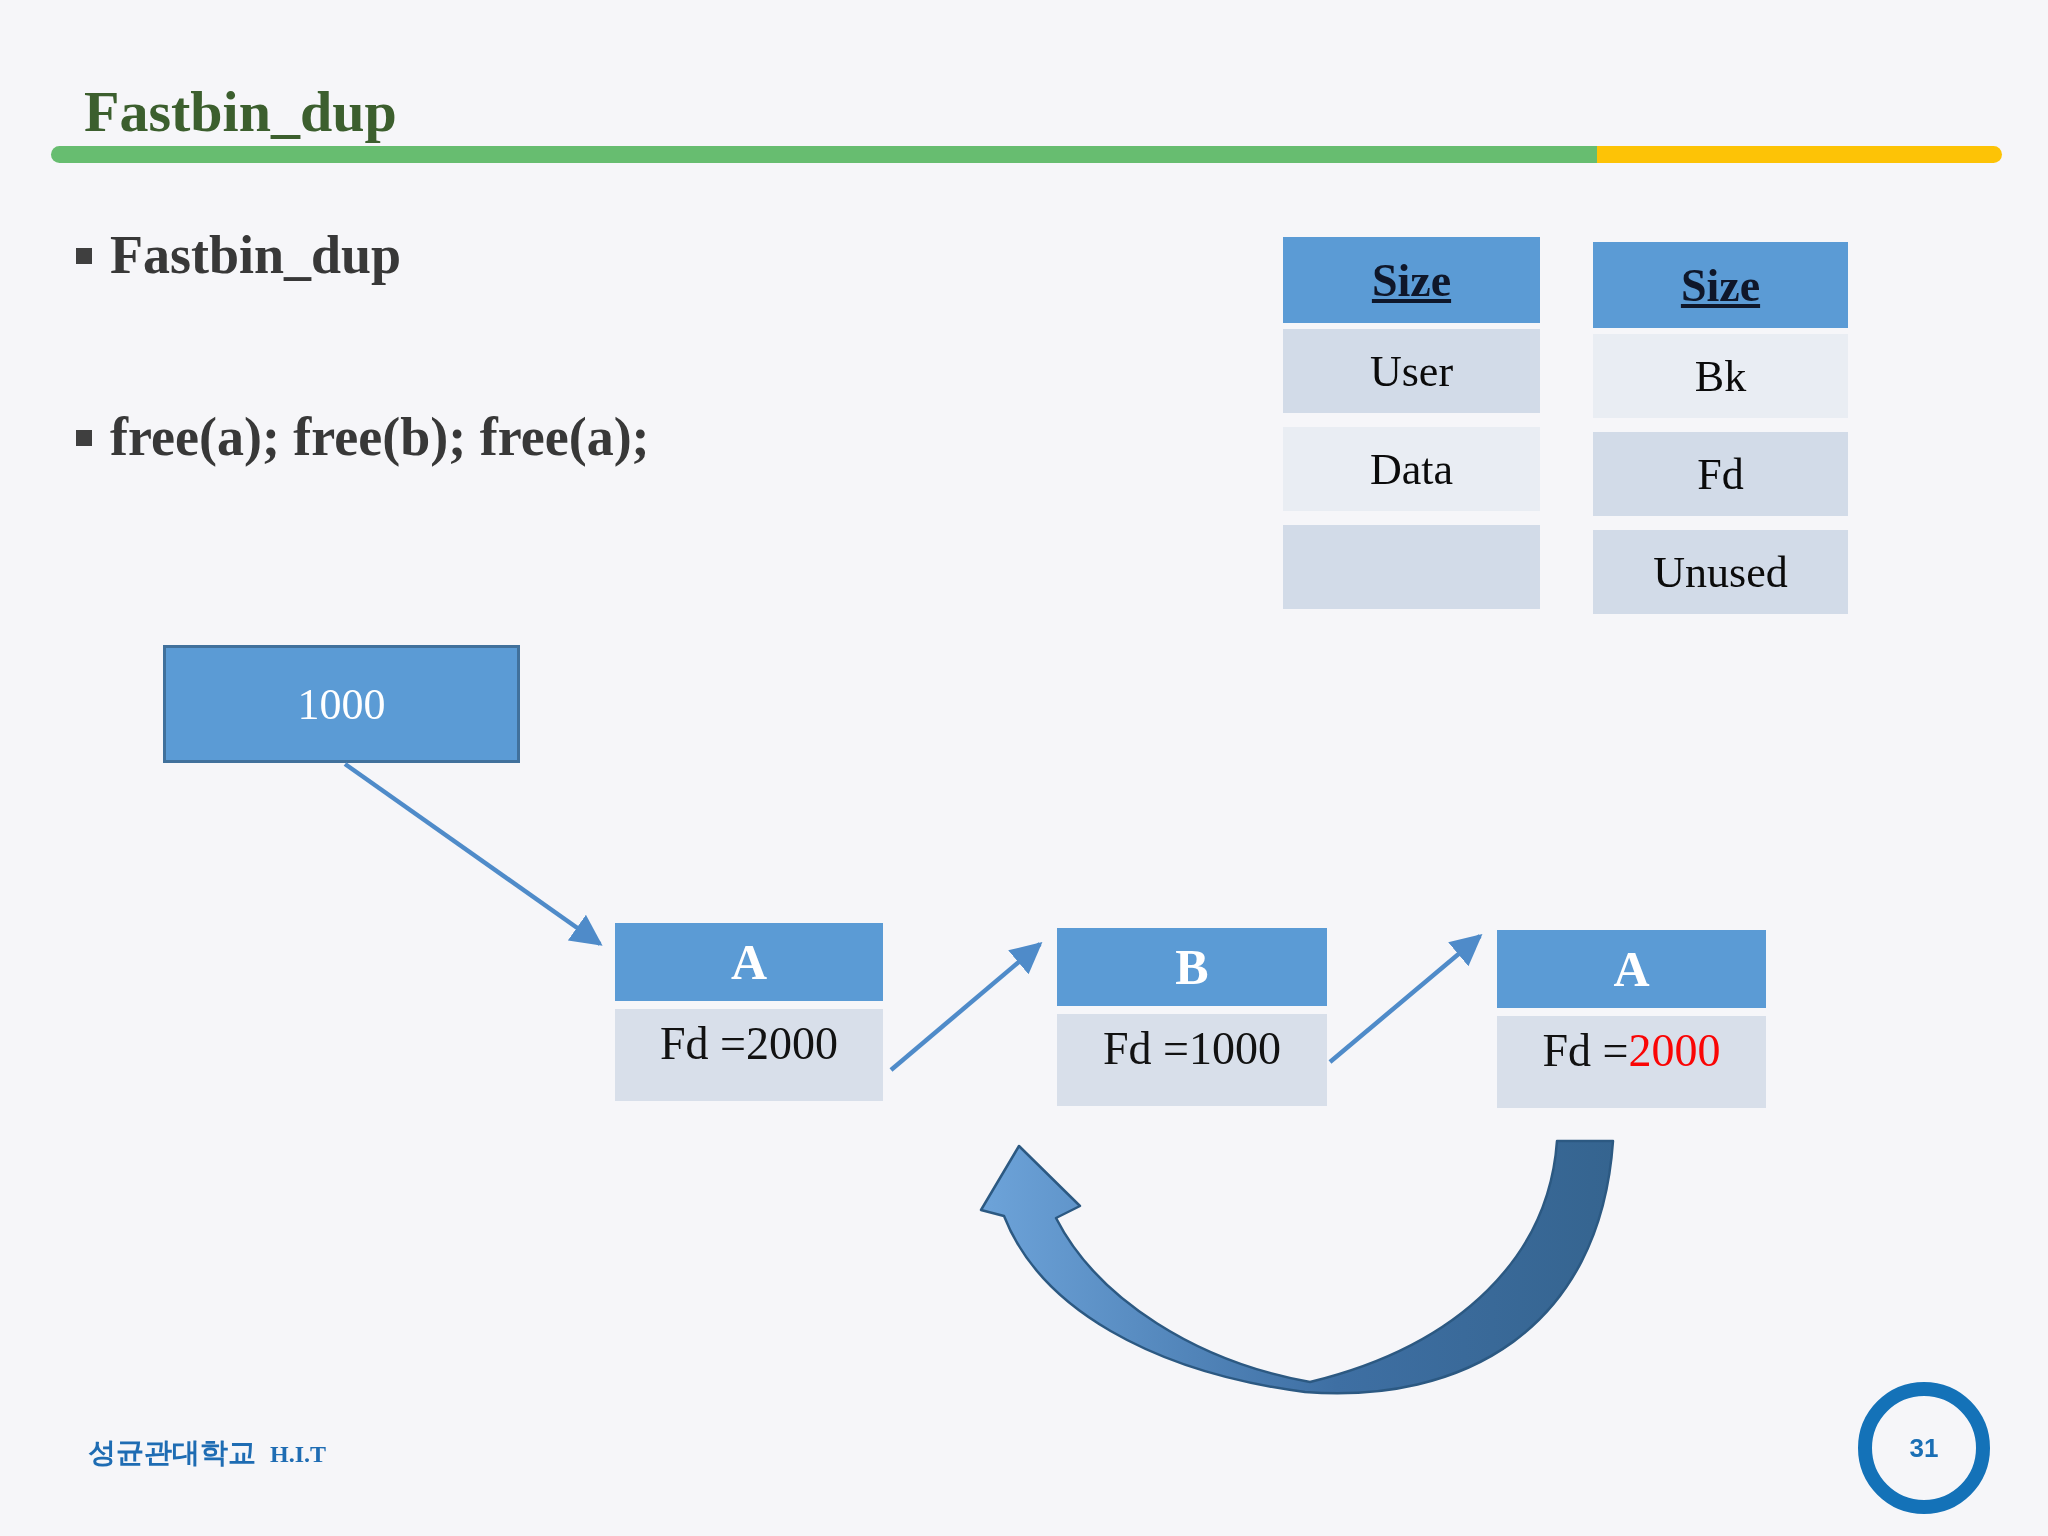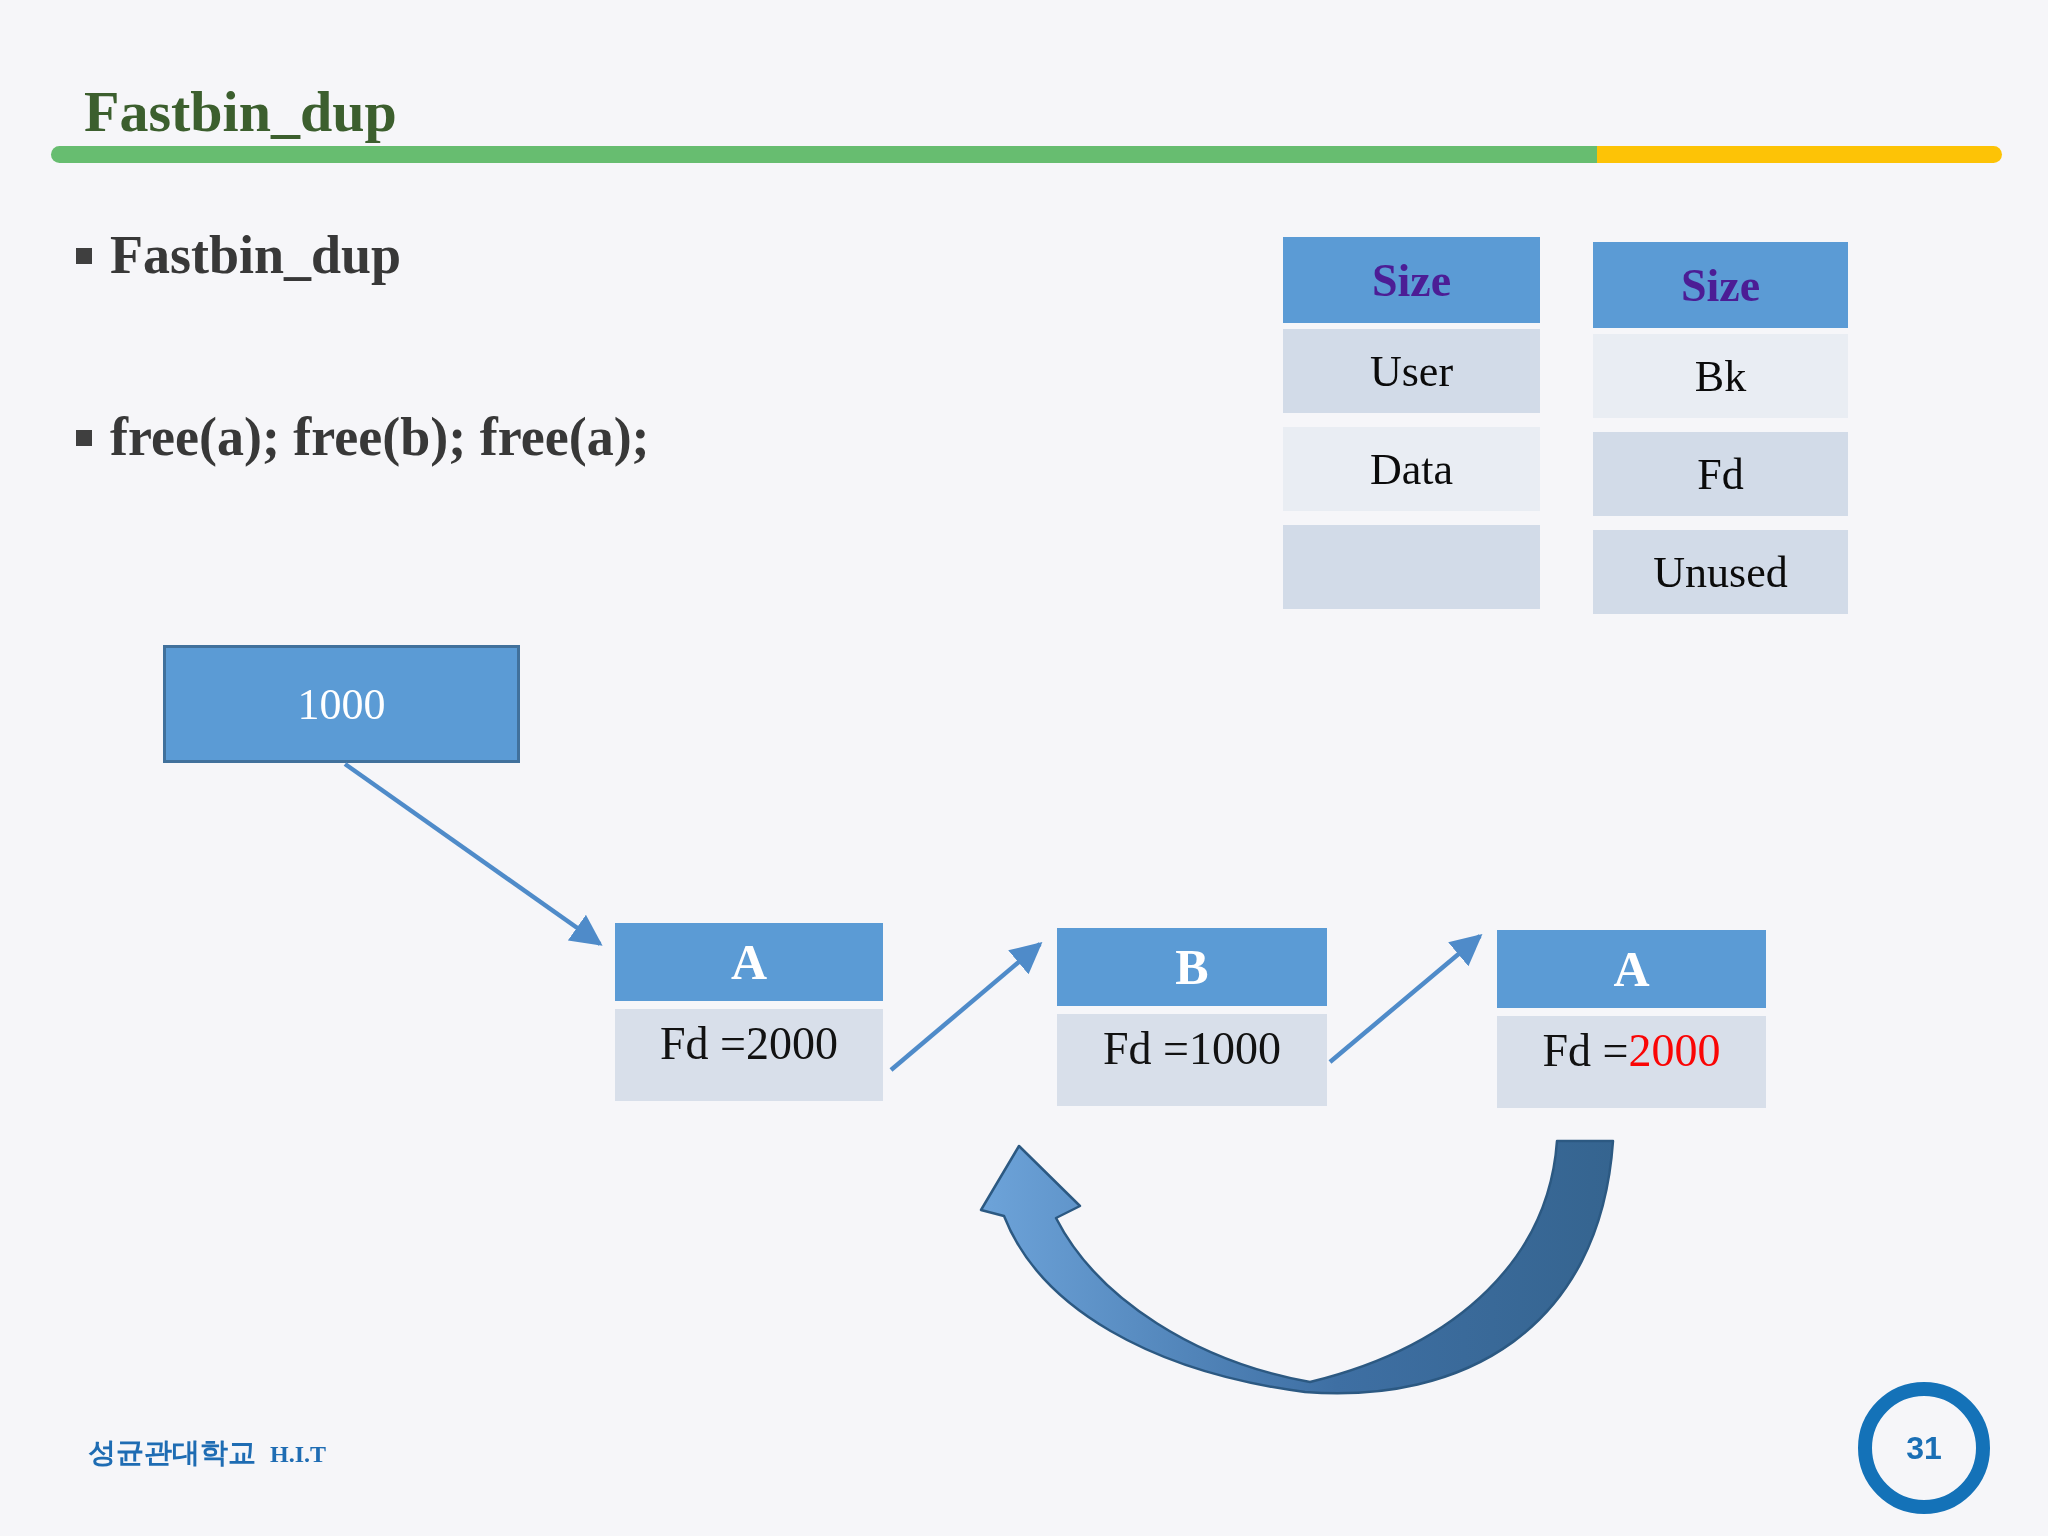--- a/index.html
+++ b/index.html
@@ -25,22 +25,22 @@
   .bullet .sq{width:16px;height:16px;background:#3f3f3f;margin-top:24px;flex:0 0 auto;}
   .bullet .btext{margin-left:18px;font-size:54px;font-weight:bold;color:#383838;line-height:1.15;}
   .b1{top:224px;}
   .b2{top:406px;}
 
   
   .mtable{position:absolute;display:flex;flex-direction:column;}
   .t-left{left:1283px;top:237px;width:257px;}
   .t-right{left:1593px;top:242px;width:255px;}
   .mtable .th{
-    height:86px;background:#5b9bd5;color:#4c1d95;font-weight:bold;font-size:46px;
-    display:flex;align-items:center;justify-content:center;margin-bottom:6px;
+    height:86px;background:#5b9bd5;color:#0f172a;font-weight:bold;font-size:46px;
+    display:flex;align-items:center;justify-content:center;margin-bottom:6px;text-decoration:underline;
   }
   .mtable .td{
     height:84px;font-size:44px;color:#0b0b0b;
     display:flex;align-items:center;justify-content:center;margin-bottom:14px;
   }
   .mtable .row-a{background:#d2dbe8;}
   .mtable .row-b{background:#e9edf3;}
 
   
   .sizebox{
@@ -74,21 +74,21 @@
   .footer .grp{font-size:24px;margin-left:10px;}
 
   
   .pagecircle{
     position:absolute;left:1858px;top:1382px;width:132px;height:132px;
     border:14px solid #1472b8;border-radius:50%;box-sizing:border-box;
     display:flex;align-items:center;justify-content:center;
   }
   .pagecircle span{
     font-family:"Liberation Sans","DejaVu Sans",sans-serif;
-    font-size:32px;font-weight:bold;color:#1a6fb5;
+    font-size:26px;font-weight:bold;color:#1a6fb5;
   }
 </style>
 </head>
 <body>
 
 <div class="slide">
 
   <h1 class="title">Fastbin_dup</h1>
   <div class="bar bar-green"></div>
   <div class="bar bar-yellow"></div>

